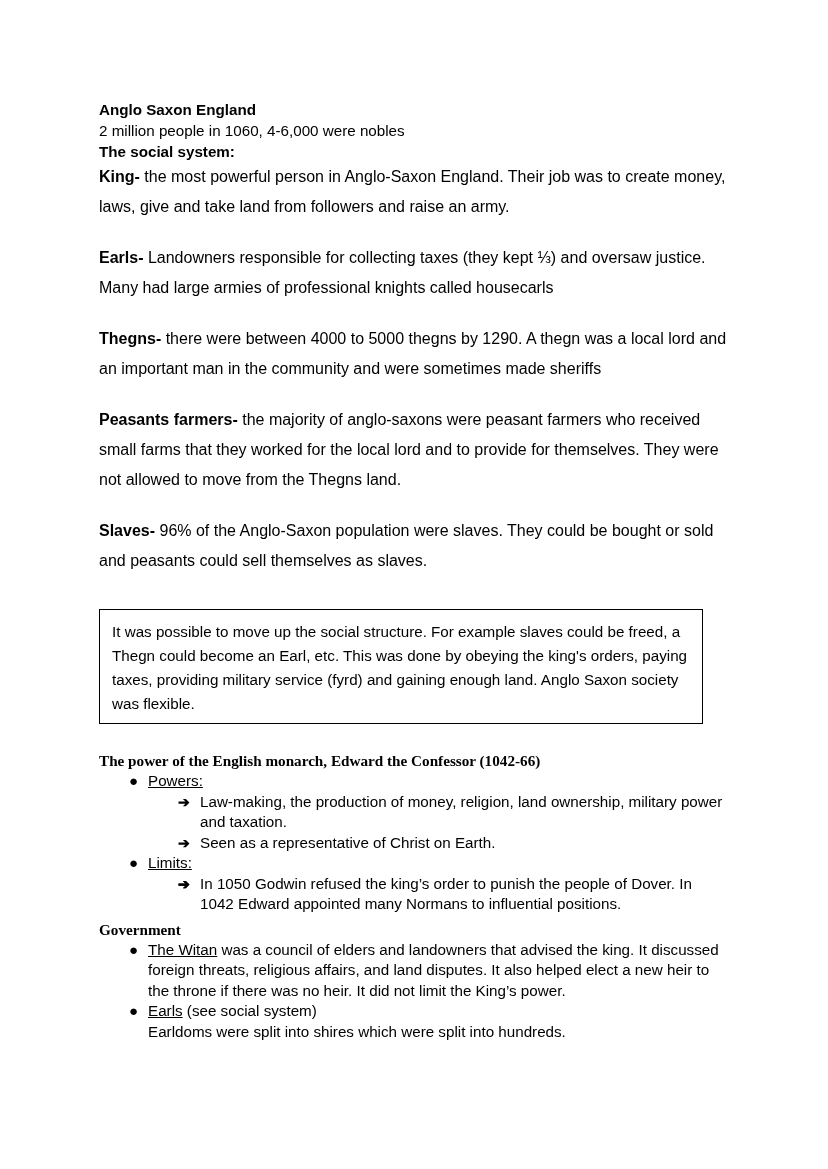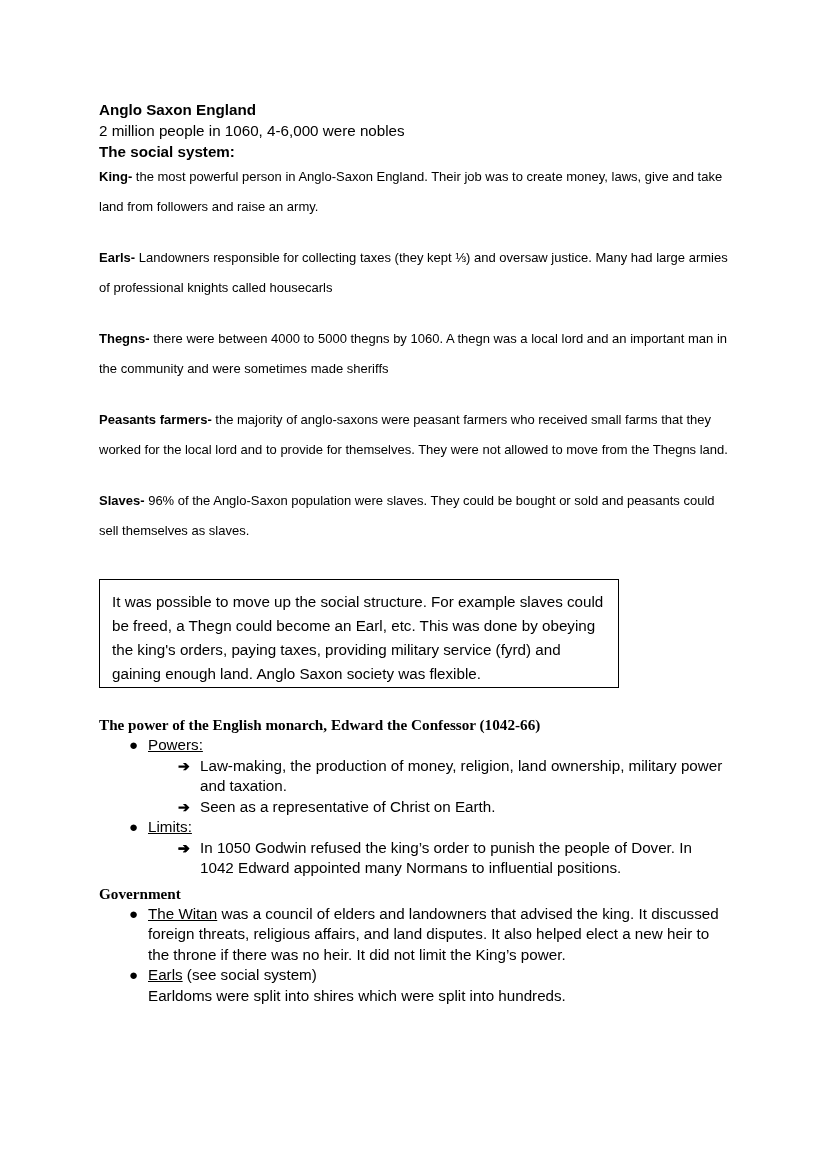--- a/index.html
+++ b/index.html
@@ -30,36 +30,36 @@
     width: 629px;
   }
 
   
   .tight {
     font-size: 15.2px;
     line-height: 21px;
     margin: 0;
   }
   .para {
-    font-size: 13px;
+    font-size: 16px;
     line-height: 30px;
     margin: 0 0 21px 0;
   }
   .para.last { margin-bottom: 0; }
   b, .b { font-weight: bold; }
   .u { text-decoration: underline; }
 
   
   .callout {
     border: 1px solid #000000;
-    padding: 10px 12px 1px 12px;
+    padding: 10px 12px 7px 12px;
     margin-top: 33px;
     margin-bottom: 26px;
     box-sizing: border-box;
-    width: 520px;
+    width: 604px;
   }
   .callout p {
     margin: 0;
     font-size: 15.2px;
     line-height: 24px;
   }
 
   
   .heading {
     font-size: 15.2px;
@@ -131,21 +131,21 @@
 
     <div>
       <p class="tight b">Anglo Saxon England</p>
       <p class="tight">2 million people in 1060, 4-6,000 were nobles</p>
       <p class="tight b">The social system:</p>
     </div>
 
     <div>
       <p class="para" style="margin-top:0;"><b>King-</b><span> the most powerful person in Anglo-Saxon England. Their job was to create money, laws, give and take land from followers and raise an army.</span></p>
       <p class="para"><b>Earls-</b><span> Landowners responsible for collecting taxes (they kept ⅓) and oversaw justice. Many had large armies of professional knights called housecarls</span></p>
-      <p class="para"><b>Thegns-</b><span> there were between 4000 to 5000 thegns by 1060. A thegn was a local lord and an important man in the community and were sometimes made sheriffs</span></p>
+      <p class="para"><b>Thegns-</b><span> there were between 4000 to 5000 thegns by 1290. A thegn was a local lord and an important man in the community and were sometimes made sheriffs</span></p>
       <p class="para"><b>Peasants farmers-</b><span> the majority of anglo-saxons were peasant farmers who received small farms that they worked for the local lord and to provide for themselves. They were not allowed to move from the Thegns land.</span></p>
       <p class="para last"><b>Slaves-</b><span> 96% of the Anglo-Saxon population were slaves. They could be bought or sold and peasants could sell themselves as slaves.</span></p>
     </div>
 
     <div class="callout">
       <p>It was possible to move up the social structure. For example slaves could be freed, a Thegn could become an Earl, etc. This was done by obeying the king's orders, paying taxes, providing military service (fyrd) and gaining enough land. Anglo Saxon society was flexible.</p>
     </div>
 
     <div>
       <p class="heading">The power of the English monarch, Edward the Confessor (1042-66)</p>

